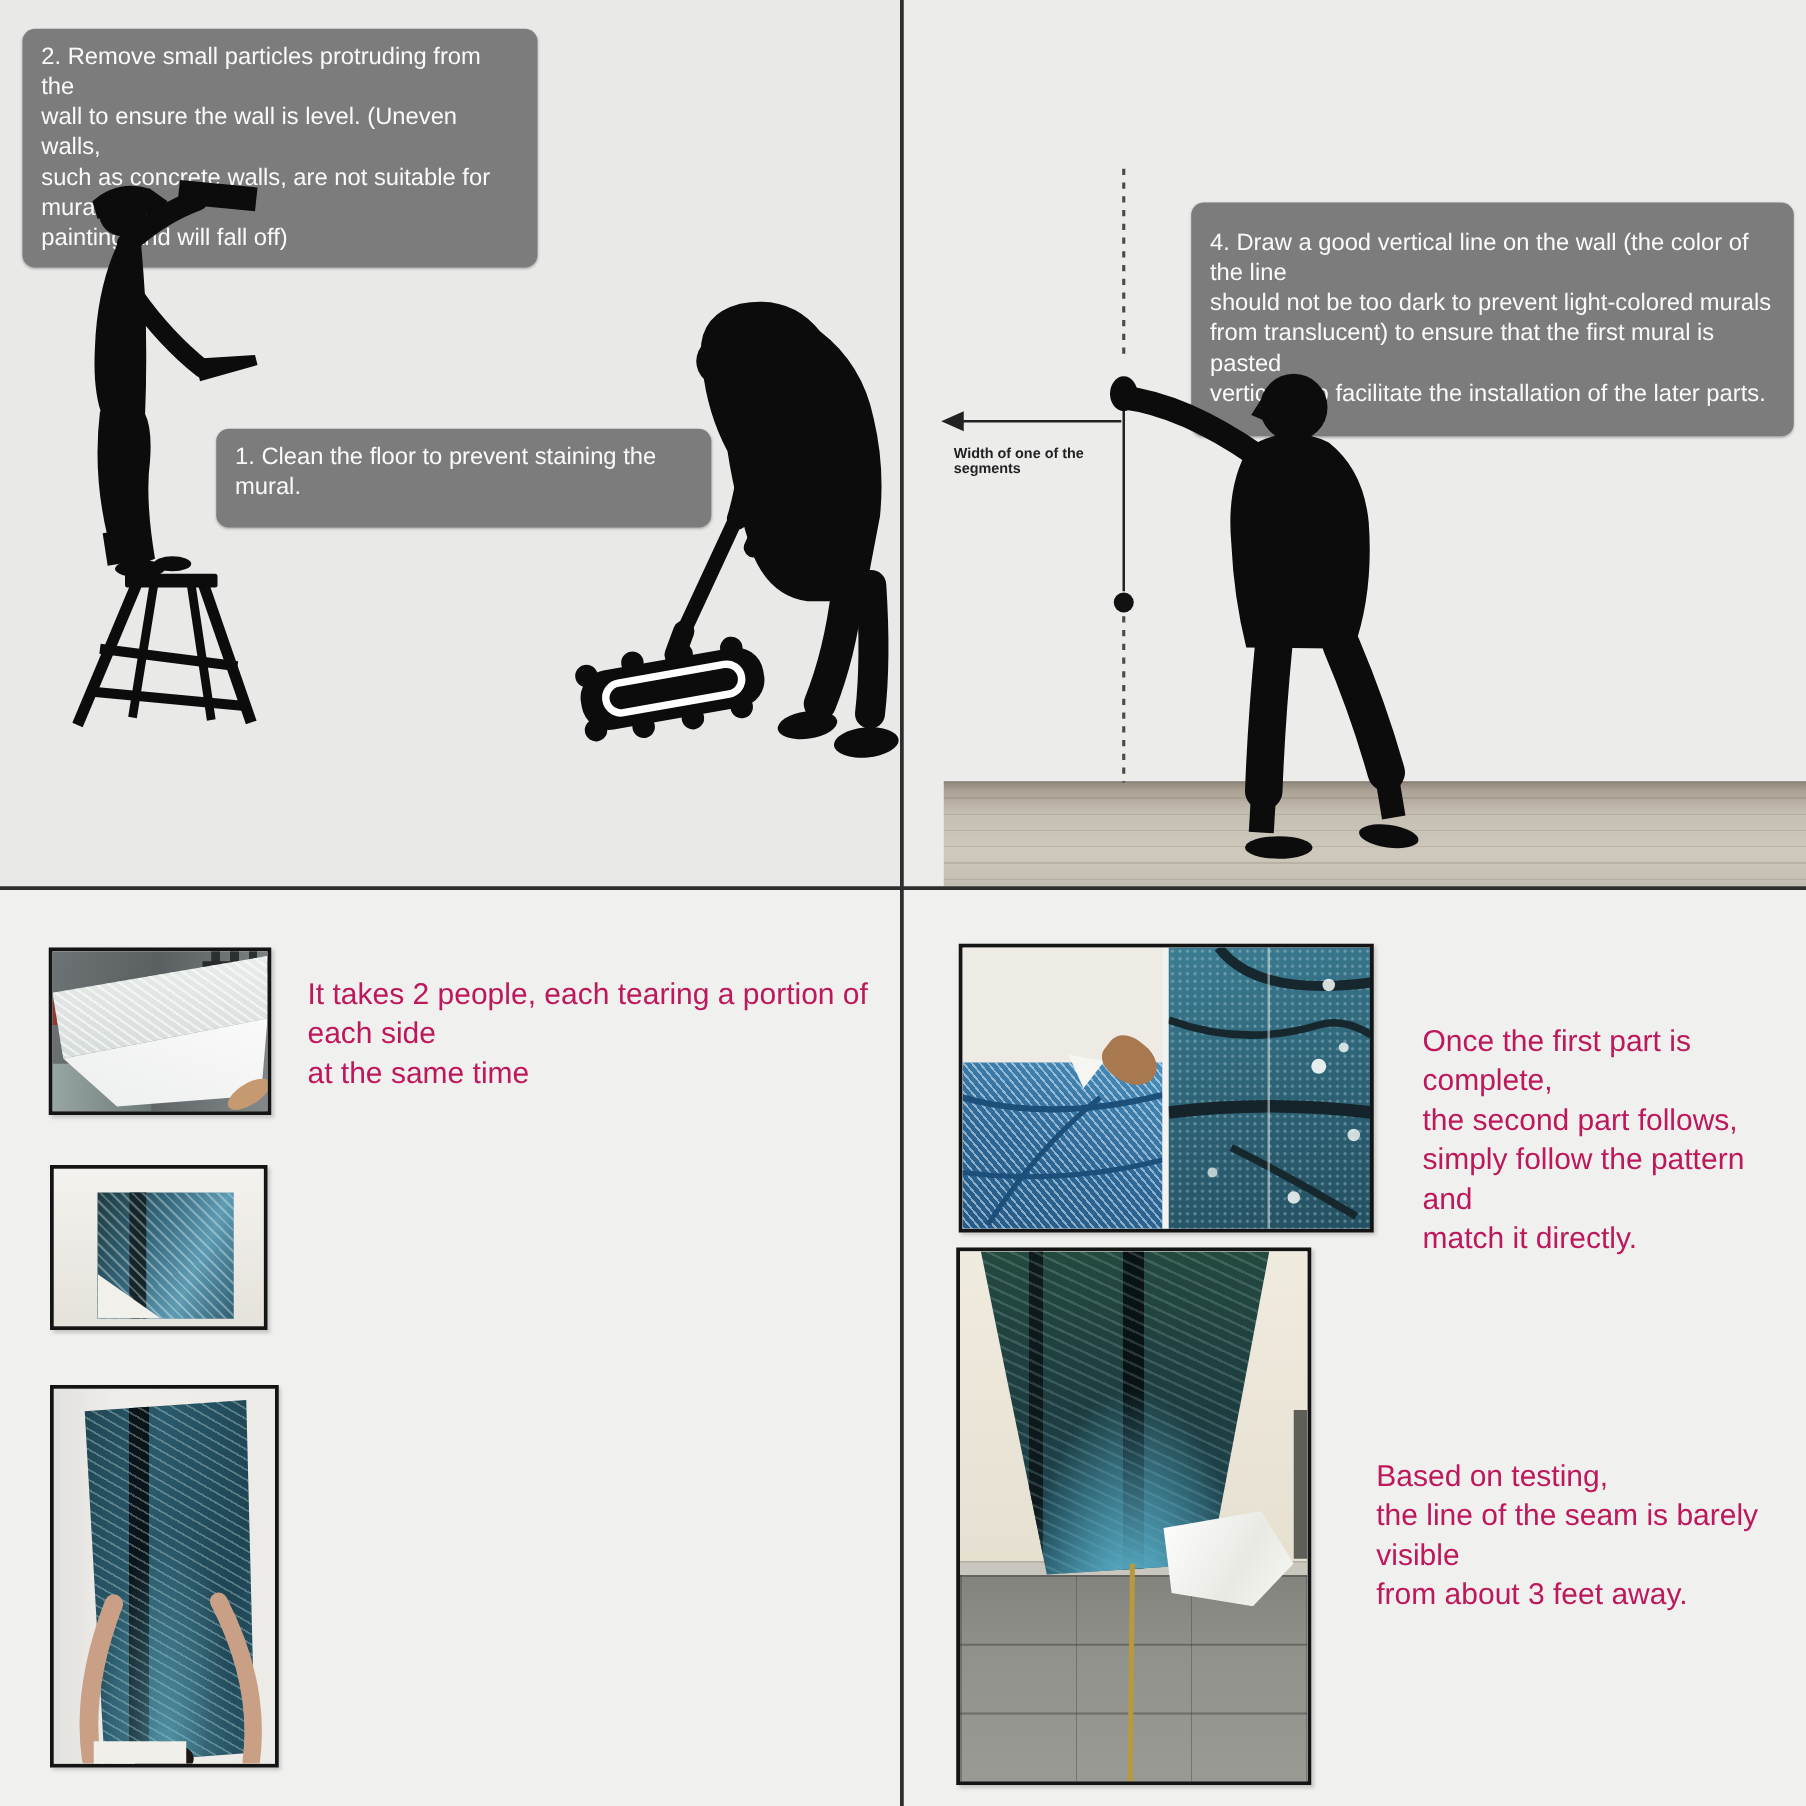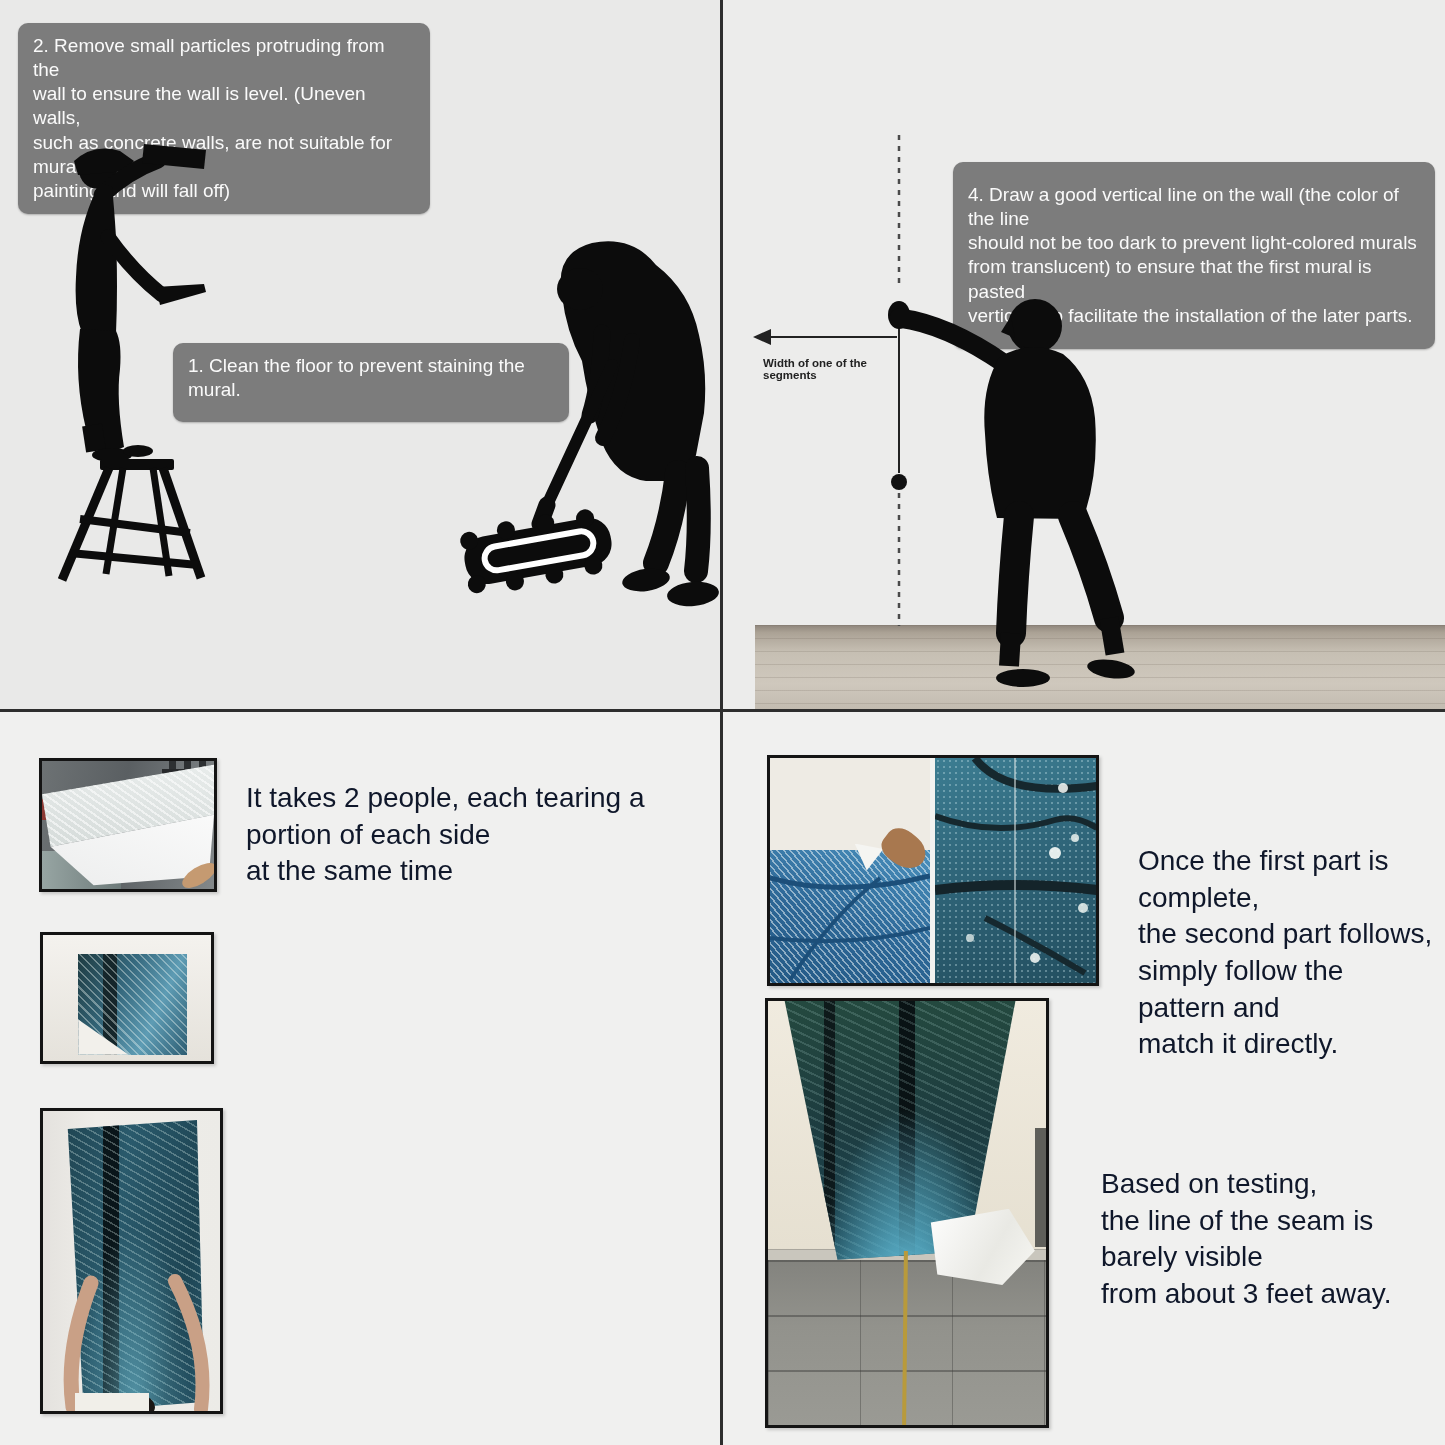--- a/index.html
+++ b/index.html
@@ -7,21 +7,21 @@
           background:#f0f0ef;font-family:"Liberation Sans", sans-serif;}
   .abs{position:absolute;}
   .quad-tl{left:0;top:0;width:721px;height:710px;background:#e9e9e8;}
   .quad-tr{left:721px;top:0;width:724px;height:710px;background:#ececeb;}
   .v-divider{left:720px;top:0;width:3px;height:1445px;background:#2e2e2e;}
   .h-divider{left:0;top:709px;width:1445px;height:3px;background:#2e2e2e;}
 
   .bubble{background:#7c7c7c;border-radius:10px;color:#fafafa;
           font-size:19px;line-height:1.27;padding:11px 15px;
           white-space:pre-line;box-shadow:0 1px 2px rgba(0,0,0,.25);}
-  .caption{color:#0f172a;font-size:28px;line-height:1.31;white-space:pre-line;}
+  .caption{color:#be185d;font-size:24px;line-height:1.31;white-space:pre-line;}
 
   .photo{border:3px solid #141414;background:#ddd;overflow:hidden;
          box-shadow:2px 2px 3px rgba(0,0,0,.18);}
   .photo .abs{position:absolute;}
 
   .width-label{font-size:11.5px;font-weight:600;color:#222;}
 
   .wood-floor{background:
       repeating-linear-gradient(180deg, rgba(110,100,88,.20) 0 1px, rgba(0,0,0,0) 1px 13px),
       linear-gradient(180deg,#8e857b 0%,#aba295 9%,#c6bfb3 32%,#cfc8bd 70%,#c2bbb0 100%);}
@@ -250,21 +250,21 @@
         <circle cx="120" cy="95" r="6" fill="rgba(248,252,248,.9)"></circle>
         <circle cx="140" cy="80" r="4" fill="rgba(248,252,248,.8)"></circle>
         <circle cx="100" cy="200" r="5" fill="rgba(248,252,248,.85)"></circle>
         <circle cx="35" cy="180" r="4" fill="rgba(248,252,248,.7)"></circle>
         <circle cx="148" cy="150" r="5" fill="rgba(248,252,248,.8)"></circle>
         <circle cx="128" cy="30" r="5" fill="rgba(248,252,248,.85)"></circle>
       </svg>
       <div class="abs ppr-seam"></div>
     </div>
   </div>
-  <div class="abs caption" style="left:1138px;top:818px;width:300px;margin-top:25px;">Once the first part is complete,
+  <div class="abs caption" style="left:1138px;top:818px;width:300px;">Once the first part is complete,
 the second part follows,
 simply follow the pattern and
 match it directly.</div>
 
   <div class="abs photo" style="left:765px;top:998px;width:278px;height:424px;">
     <div class="abs p5-wall"></div>
     <div class="abs p5-door"></div>
     <div class="abs p5-base"></div>
     <div class="abs p5-floor"></div>
     <div class="abs p5-mural"></div>

